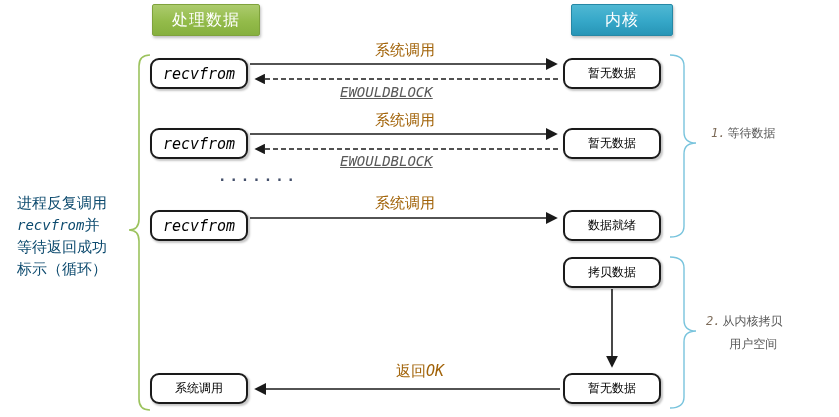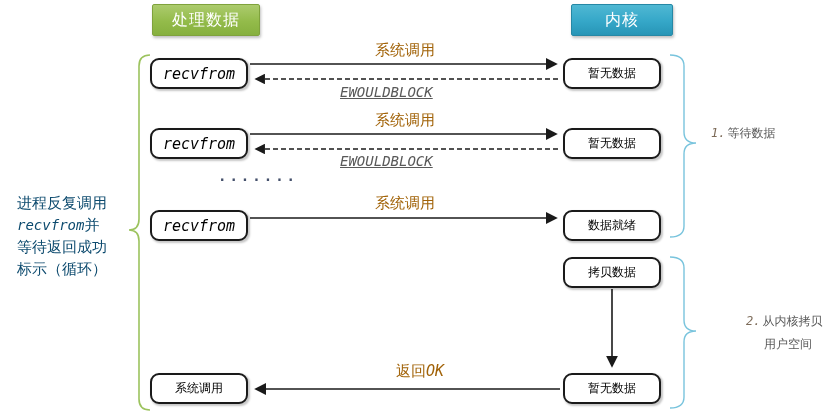--- a/index.html
+++ b/index.html
@@ -38,21 +38,21 @@
   }
   .dots{
     position:absolute;left:218px;top:172px;width:80px;text-align:center;
     color:#44506b;font-size:14px;font-weight:bold;letter-spacing:3px;
     font-family:"DejaVu Sans Mono","Liberation Mono",monospace;
   }
   .leftnote{position:absolute;left:17px;top:192px;color:#0c4a6e;font-size:15px;line-height:22px;}
   .leftnote .code{font-size:14px;}
   .rnote{position:absolute;color:#595959;font-size:12px;line-height:23px;}
   .rnote1{left:711px;top:122px;}
-  .rnote2{left:746px;top:310px;}
+  .rnote2{left:706px;top:310px;text-align:center;}
   .rnote .num{
     font-family:"DejaVu Sans Mono","Liberation Mono",monospace;
     font-style:italic;color:#7c6a58;padding-right:2px;
   }
   .rnote .ind{padding-left:18px;}
   svg.layer{position:absolute;left:0;top:0;width:839px;height:417px;pointer-events:none;}
 </style>
 </head>
 <body>
 

